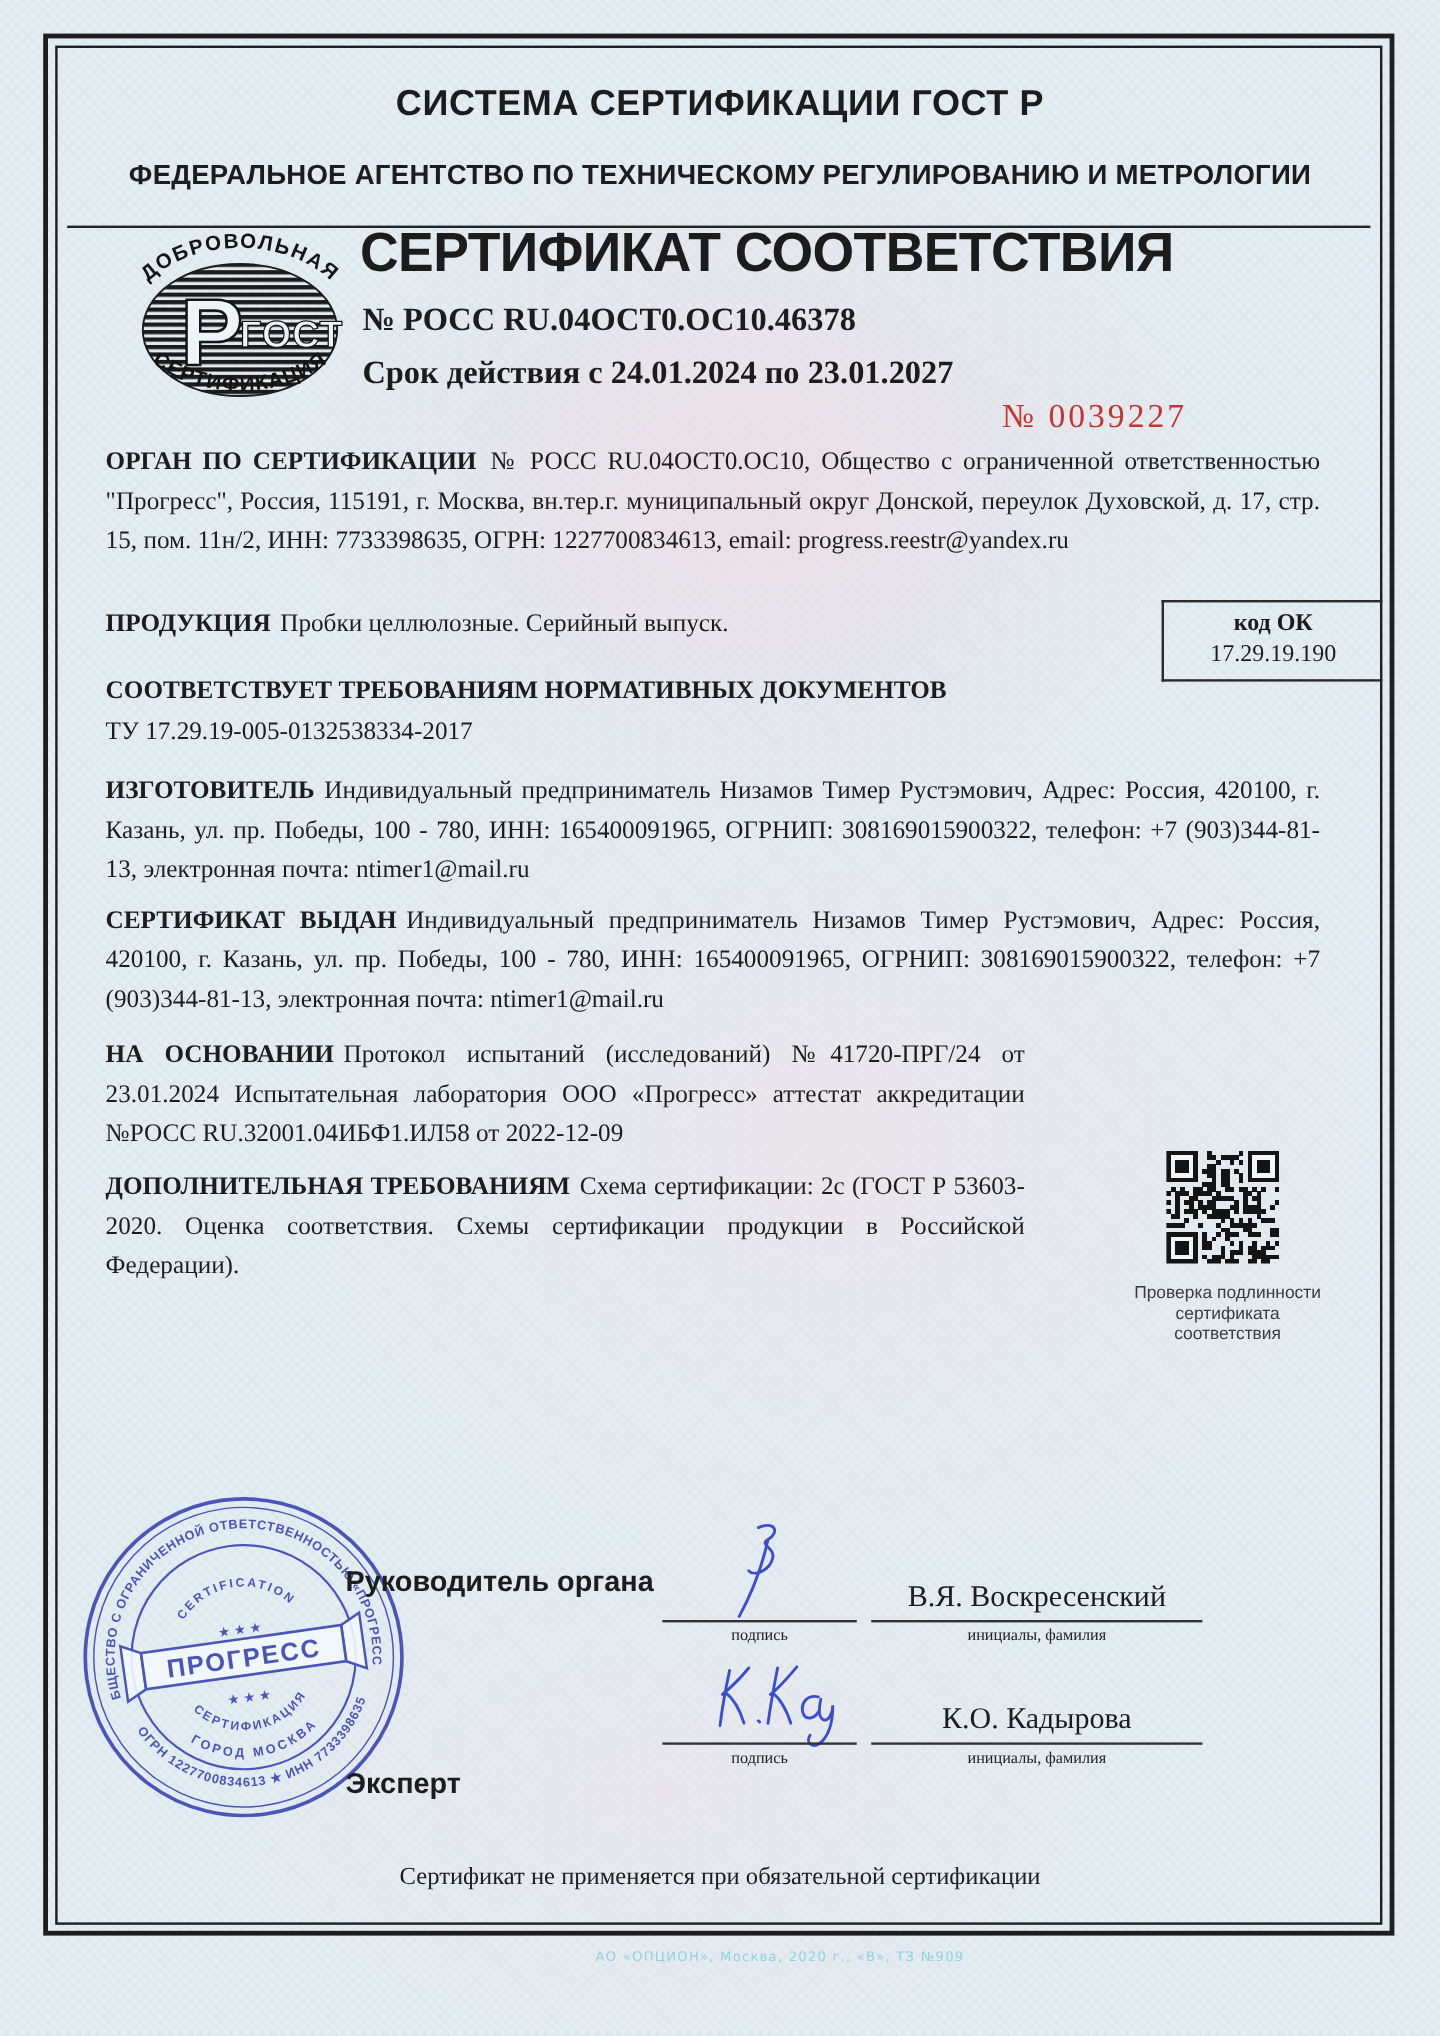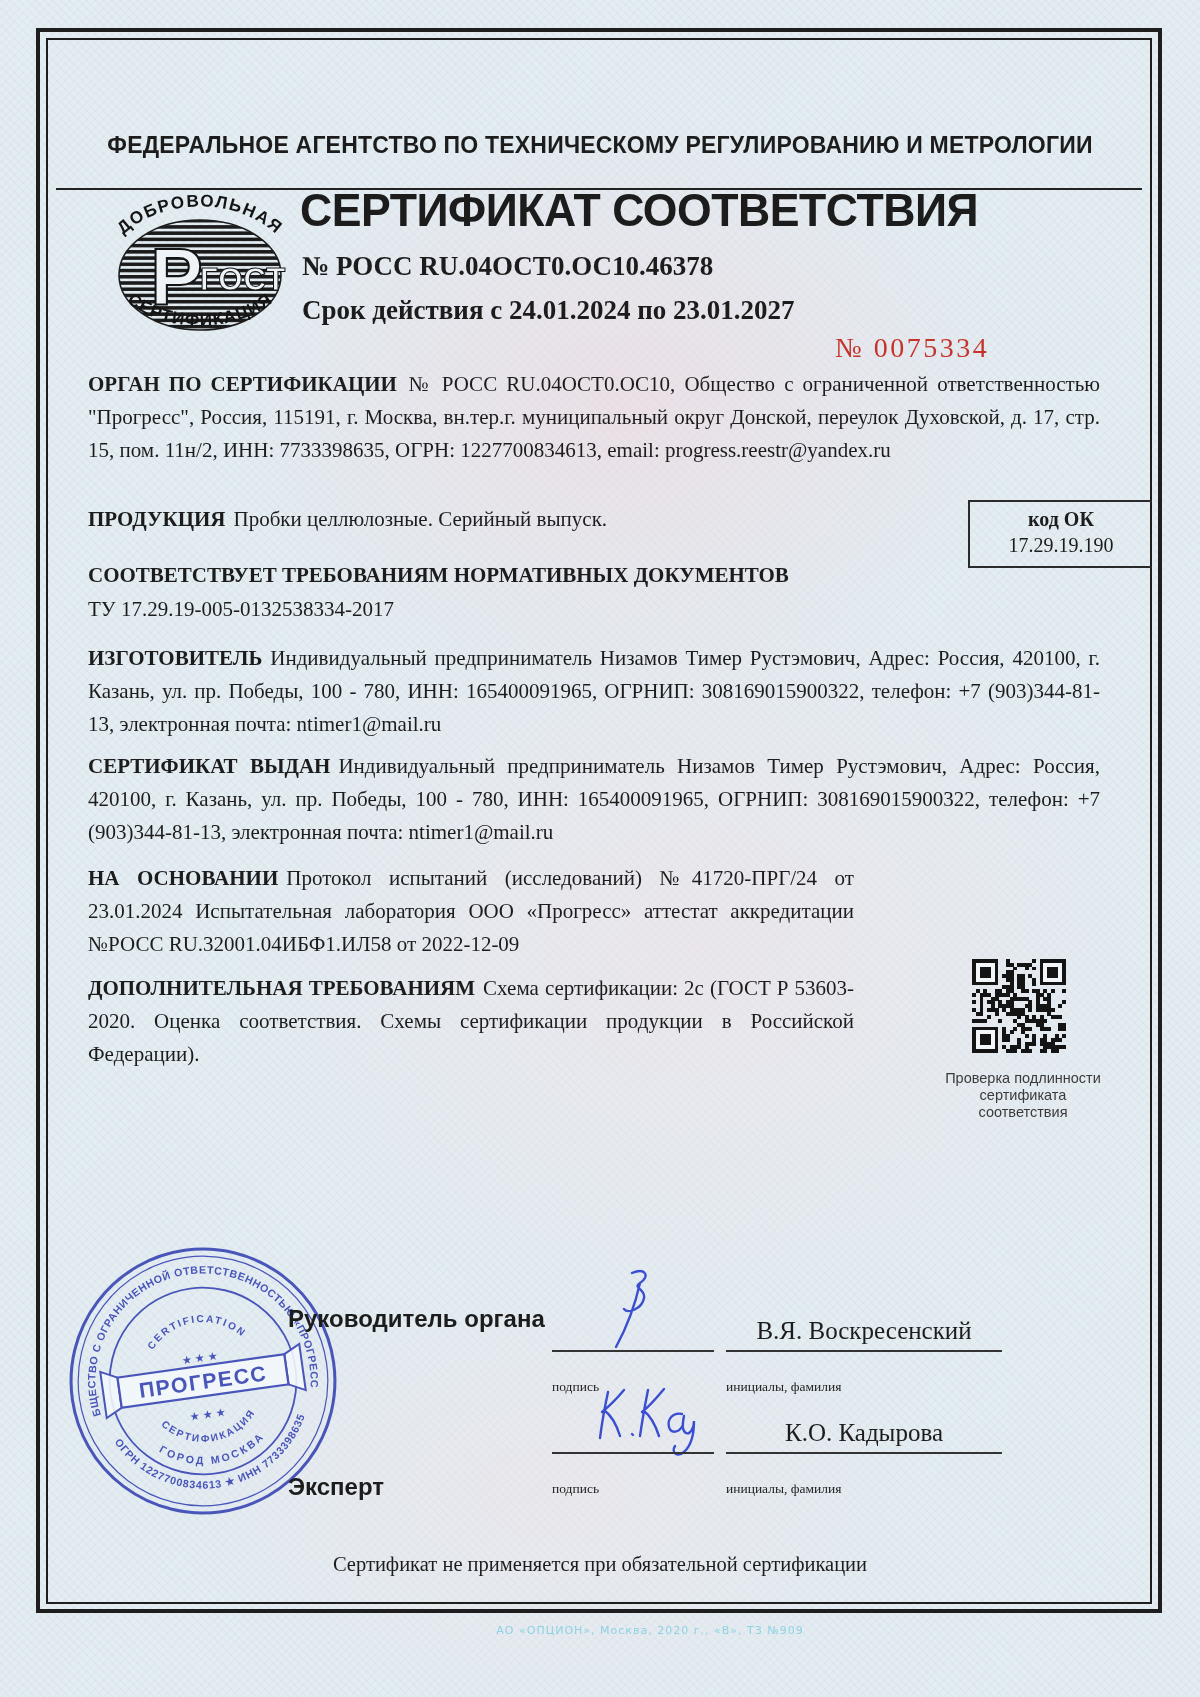--- a/index.html
+++ b/index.html
@@ -23,35 +23,36 @@
   .validity{left:302px;top:294px;font:700 27px/1.2 "Liberation Serif",serif;}
   .rednum{left:835px;top:333px;font:400 28px/1.1 "Liberation Serif",serif;color:#c5342c;letter-spacing:2.5px;}
   .para{position:absolute;margin:0;font:21px/33px "Liberation Serif",serif;text-align:justify;}
   .lead{font-weight:700;margin-right:8px;}
   .single{position:absolute;margin:0;font:21px/30px "Liberation Serif",serif;}
   .code-box{position:absolute;left:968px;width:182px;border:2px solid #2a2a2a;border-right:none;text-align:center;font:20px/26px "Liberation Serif",serif;}
   .code-box .cb-label{font-weight:700;padding-top:4px;}
   .qr-caption{left:942px;top:1058px;width:162px;text-align:center;font:14.5px/17px "Liberation Sans",sans-serif;color:#3a3a3a;margin-top:12px;}
   .role{font:700 24px/1.2 "Liberation Sans",sans-serif;}
   .sig-line{height:0;border-bottom:2px solid #333;}
-  .sig-caption{font:13.5px/18px "Liberation Serif",serif;color:#222;margin-top:24px;}
+  .sig-caption{text-align:center;font:13.5px/18px "Liberation Serif",serif;color:#222;}
   .sig-name{text-align:center;font:25px/1.2 "Liberation Serif",serif;}
   .footer-note{left:0;right:0;top:1552px;text-align:center;font:20.5px/1.2 "Liberation Serif",serif;}
   .microprint{left:300px;top:1624px;width:700px;text-align:center;font:11px/1.2 "DejaVu Sans",sans-serif;color:#8ed2e2;letter-spacing:1px;}
   .stamp{left:66px;top:1244px;width:274px;height:274px;transform:rotate(-8deg);opacity:.92;}
   svg text{font-family:"Liberation Sans",sans-serif;}
 </style>
 </head>
 <body>
 
 <div id="page">
 
   <div class="abs frame-outer"></div>
   <div class="abs frame-inner"></div>
 
+  <div class="abs hdr1">СИСТЕМА СЕРТИФИКАЦИИ ГОСТ Р</div>
   <div class="abs hdr2">ФЕДЕРАЛЬНОЕ АГЕНТСТВО ПО ТЕХНИЧЕСКОМУ РЕГУЛИРОВАНИЮ И МЕТРОЛОГИИ</div>
   <div class="abs topline"></div>
 
   <div class="abs" style="left:96px;top:194px;width:208px;height:162px;">
     <svg width="208" height="162" viewBox="0 0 200 156">
       <defs>
         <pattern id="hstripe" width="8" height="6" patternUnits="userSpaceOnUse">
           <rect width="8" height="3.4" fill="#1b1b1b"></rect>
         </pattern>
         <path id="logoTop" d="M 8,80 A 92,68 0 0 1 192,80"></path>
@@ -65,21 +66,21 @@
       </text>
       <text font-size="16.5" font-weight="700" fill="#141414" letter-spacing="1">
         <textPath href="#logoBot" startOffset="50%" text-anchor="middle">СЕРТИФИКАЦИЯ</textPath>
       </text>
     </svg>
   </div>
 
   <div class="abs doc-title">СЕРТИФИКАТ СООТВЕТСТВИЯ</div>
   <div class="abs numline">№ РОСС RU.04ОСТ0.ОС10.46378</div>
   <div class="abs validity">Срок действия с 24.01.2024 по 23.01.2027</div>
-  <div class="abs rednum">№ 0075334</div>
+  <div class="abs rednum">№ 0039227</div>
 
   <p class="para" style="left:88px;top:368px;width:1012px;">
     <b class="lead">ОРГАН ПО СЕРТИФИКАЦИИ</b><span>№ РОСС RU.04ОСТ0.ОС10, Общество с ограниченной ответственностью "Прогресс", Россия, 115191, г. Москва, вн.тер.г. муниципальный округ Донской, переулок Духовской, д. 17, стр. 15, пом. 11н/2, ИНН: 7733398635, ОГРН: 1227700834613, email: progress.reestr@yandex.ru</span>
   </p>
 
   <p class="para" style="left:88px;top:503px;width:860px;">
     <b class="lead">ПРОДУКЦИЯ</b><span>Пробки целлюлозные. Серийный выпуск.</span>
   </p>
 
   <div class="code-box" style="top:500px;height:64px;">

